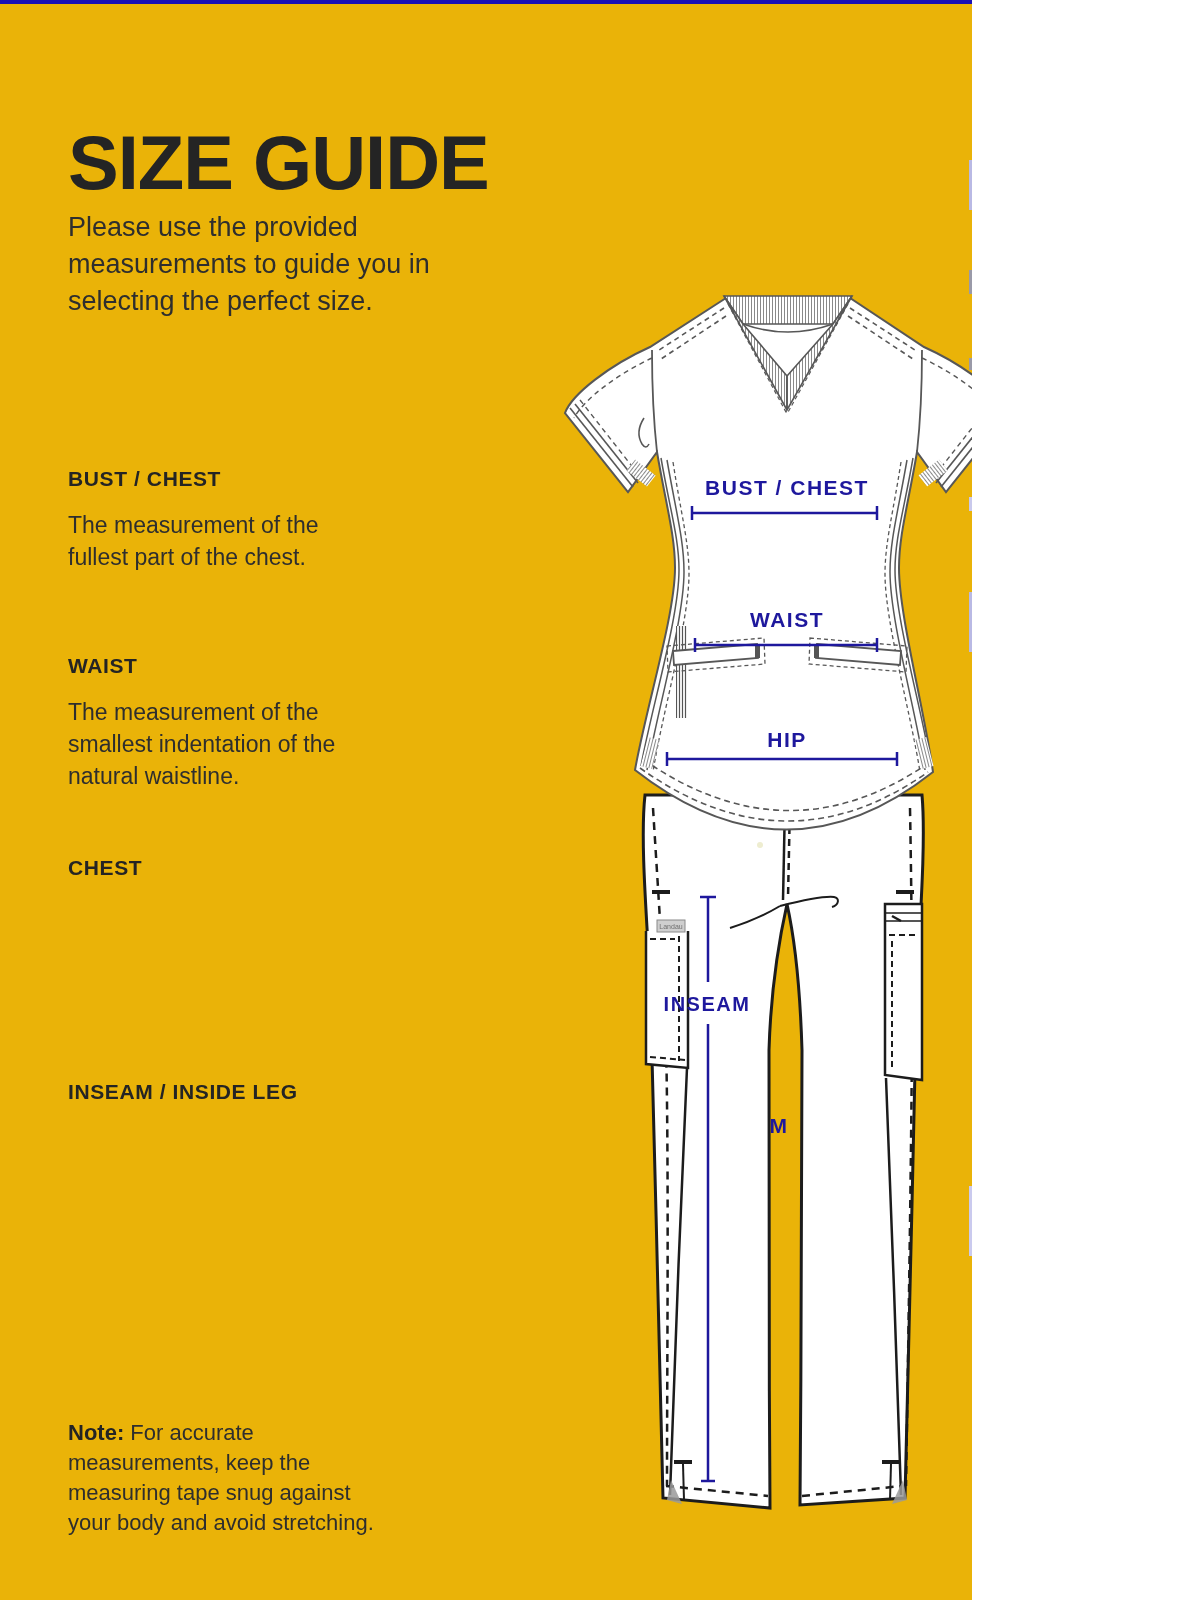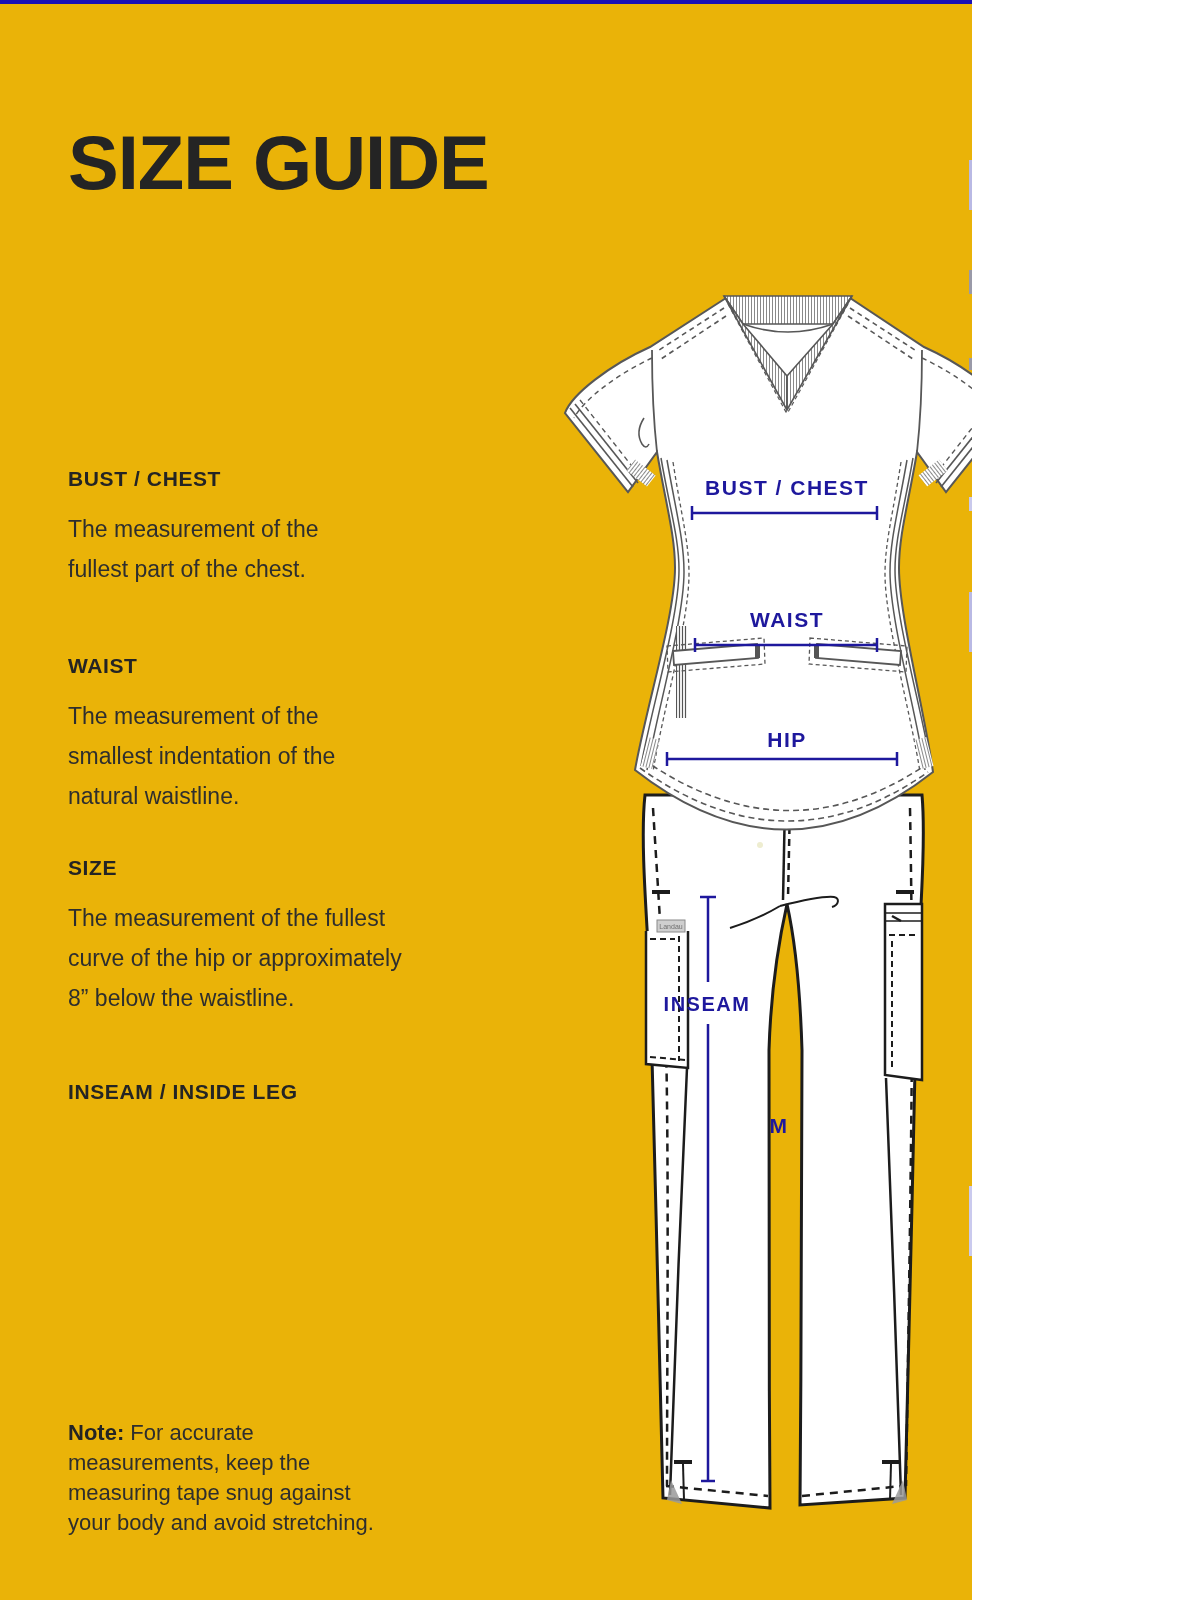--- a/index.html
+++ b/index.html
@@ -5,21 +5,21 @@
   html,body{margin:0;padding:0;background:#ffffff;}
   .page{position:relative;width:972px;height:1600px;background:#eab308;overflow:hidden;
         font-family:"Liberation Sans", sans-serif;}
   .top-rule{position:absolute;left:0;top:0;width:1200px;height:4px;background:#1a10b5;}
   .title{position:absolute;left:68px;top:68px;font-size:76px;font-weight:700;
          letter-spacing:-1px;color:#242424;white-space:nowrap;}
   .intro{position:absolute;left:68px;top:182px;font-size:27px;line-height:37px;
          color:#2e2e2e;white-space:pre-line;width:460px;}
   .sec-head{position:absolute;left:68px;font-size:21px;font-weight:700;
             letter-spacing:.6px;color:#242424;}
-  .sec-body{position:absolute;left:68px;font-size:23px;line-height:40px;
+  .sec-body{position:absolute;left:68px;font-size:23px;line-height:32px;
             color:#2e2e2e;white-space:pre-line;width:440px;}
   .head-bust{top:450px;} .body-bust{top:486px;}
   .head-waist{top:637px;} .body-waist{top:673px;}
   .head-hips{top:839px;} .body-hips{top:875px;}
   .head-inseam{top:1063px;} .body-inseam{top:1063px;}
   .note{position:absolute;left:68px;top:1396px;font-size:22px;line-height:30px;
         color:#2e2e2e;white-space:pre-line;width:420px;}
   .note strong{font-weight:700;color:#242424;}
   .diagram{position:absolute;left:540px;top:280px;width:480px;height:1260px;}
   .edge-artifacts{position:absolute;right:0;top:0;width:4px;height:1600px;}
@@ -34,34 +34,34 @@
                   font-weight:700;letter-spacing:1.5px;}
   text.tag-label{fill:#6f6f6f;font-family:"Liberation Sans",sans-serif;}
 </style>
 </head>
 <body>
 
 <div class="page">
   <div class="top-rule"></div>
 
   <h1 class="title">SIZE GUIDE</h1>
+  <p class="intro">Please use the provided
+measurements to guide you in
+selecting the perfect size.</p>
 
   <h2 class="sec-head head-bust">BUST / CHEST</h2>
   <p class="sec-body body-bust">The measurement of the
 fullest part of the chest.</p>
 
   <h2 class="sec-head head-waist">WAIST</h2>
   <p class="sec-body body-waist">The measurement of the
 smallest indentation of the
 natural waistline.</p>
 
-  <h2 class="sec-head head-hips">SIZE</h2>
-  <p class="sec-body body-hips">The measurement of the fullest
-curve of the hip or approximately
-8” below the waistline.</p>
+  <h2 class="sec-head head-hips">CHEST</h2>
 
   <h2 class="sec-head head-inseam">INSEAM / INSIDE LEG</h2>
 
   <p class="note"><strong>Note:</strong> <span>For accurate
 measurements, keep the
 measuring tape snug against
 your body and avoid stretching.</span></p>
 
   <svg class="diagram" viewBox="0 0 480 1260" xmlns="http://www.w3.org/2000/svg">
     <defs>

